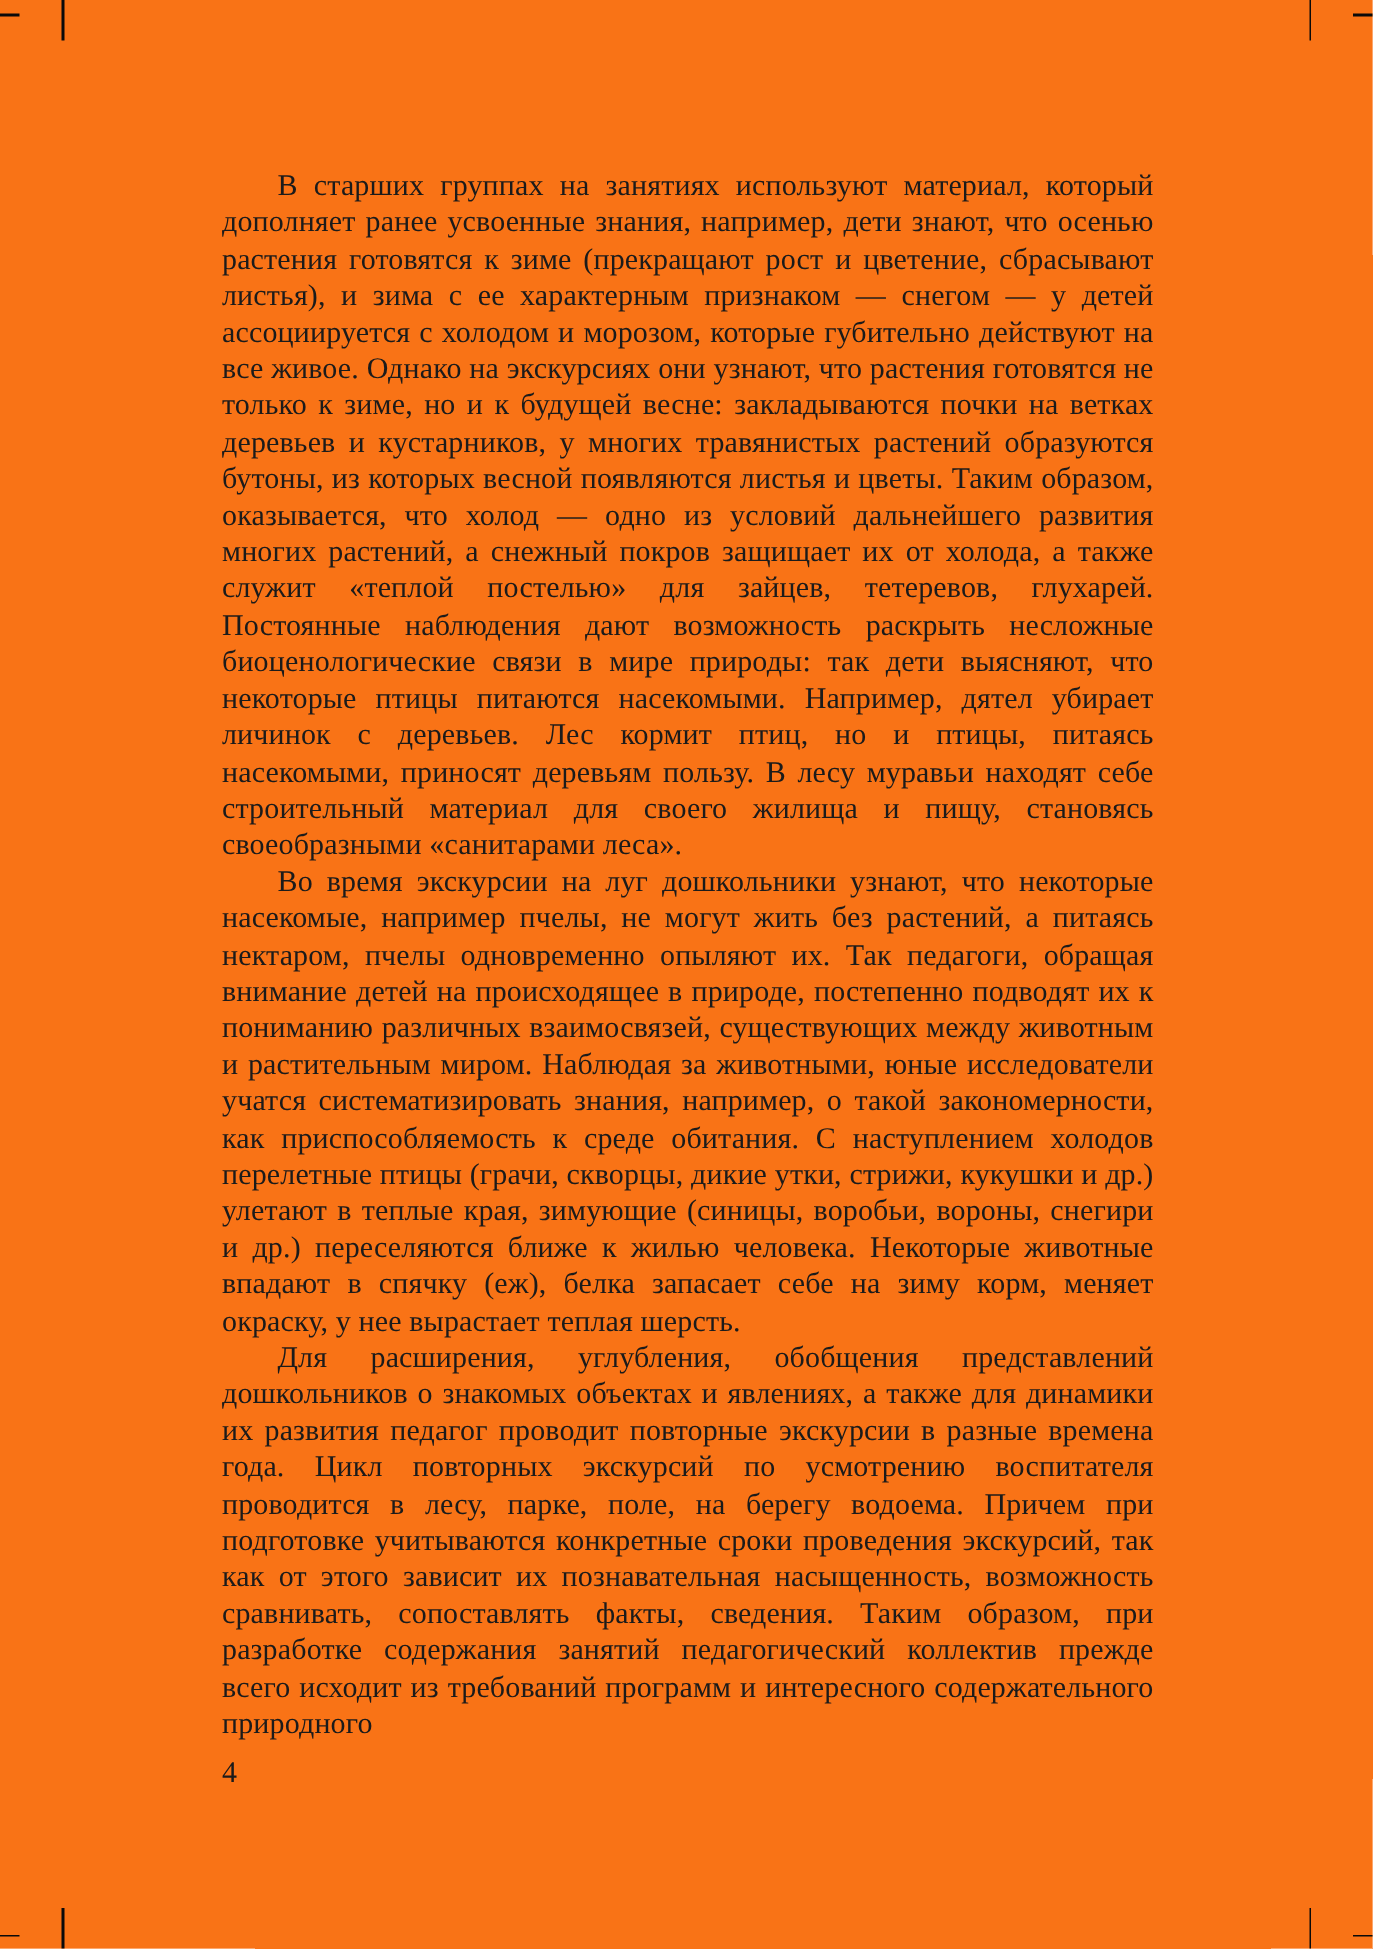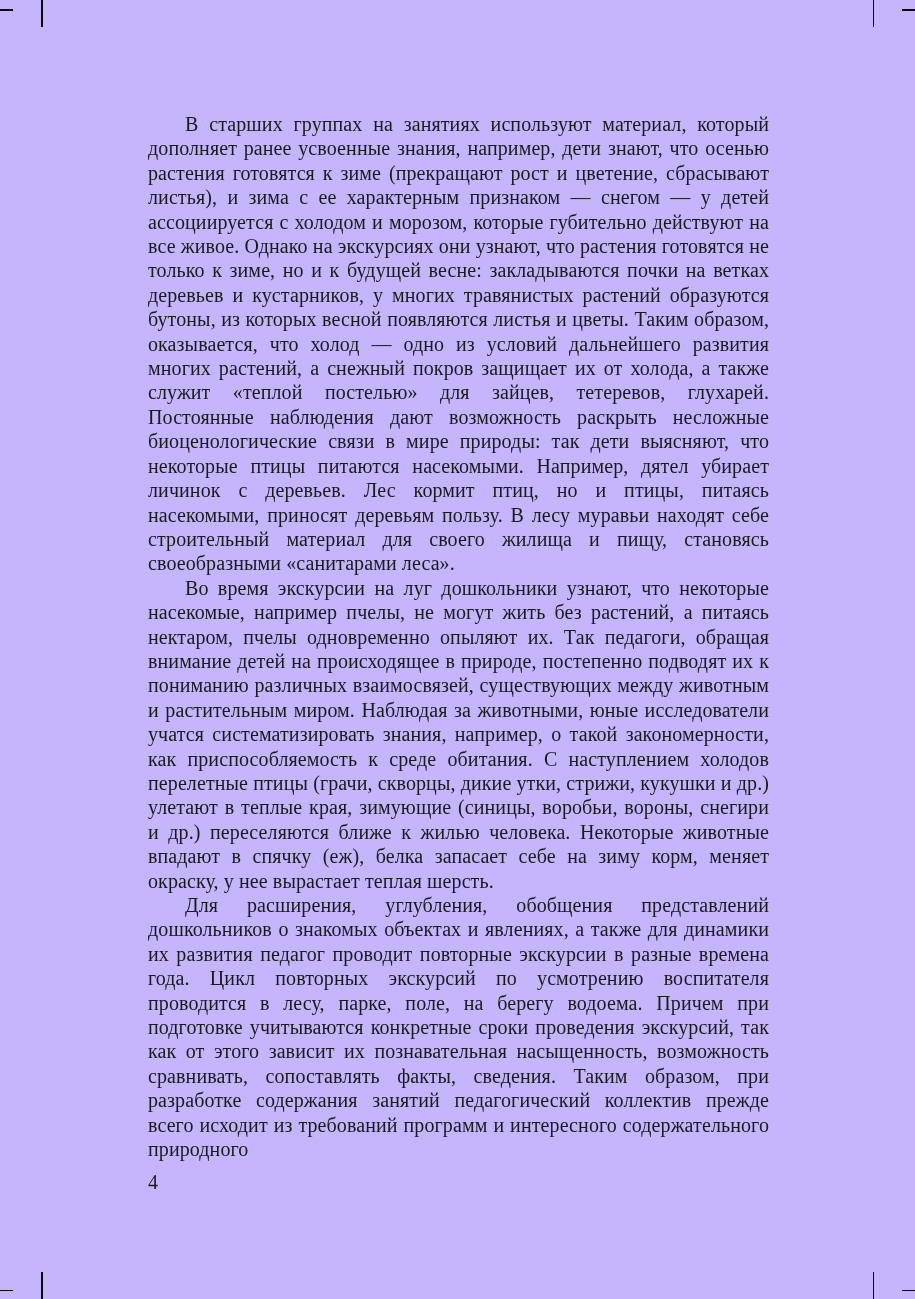--- a/index.html
+++ b/index.html
@@ -11,21 +11,21 @@
     width: 915px;
     height: 1299px;
     position: relative;
     overflow: hidden;
     font-family: "Liberation Serif", "DejaVu Serif", serif;
     color: #1b1b1b;
   }
   .page {
     position: absolute;
     inset: 0;
-    background: #c4b5fd;
+    background: #f97316;
   }
   .text-block {
     position: absolute;
     left: 148px;
     top: 112px;
     width: 621px;
     text-align: justify;
     font-size: 20px;
     line-height: 24.4px;
     letter-spacing: 0.1px;

